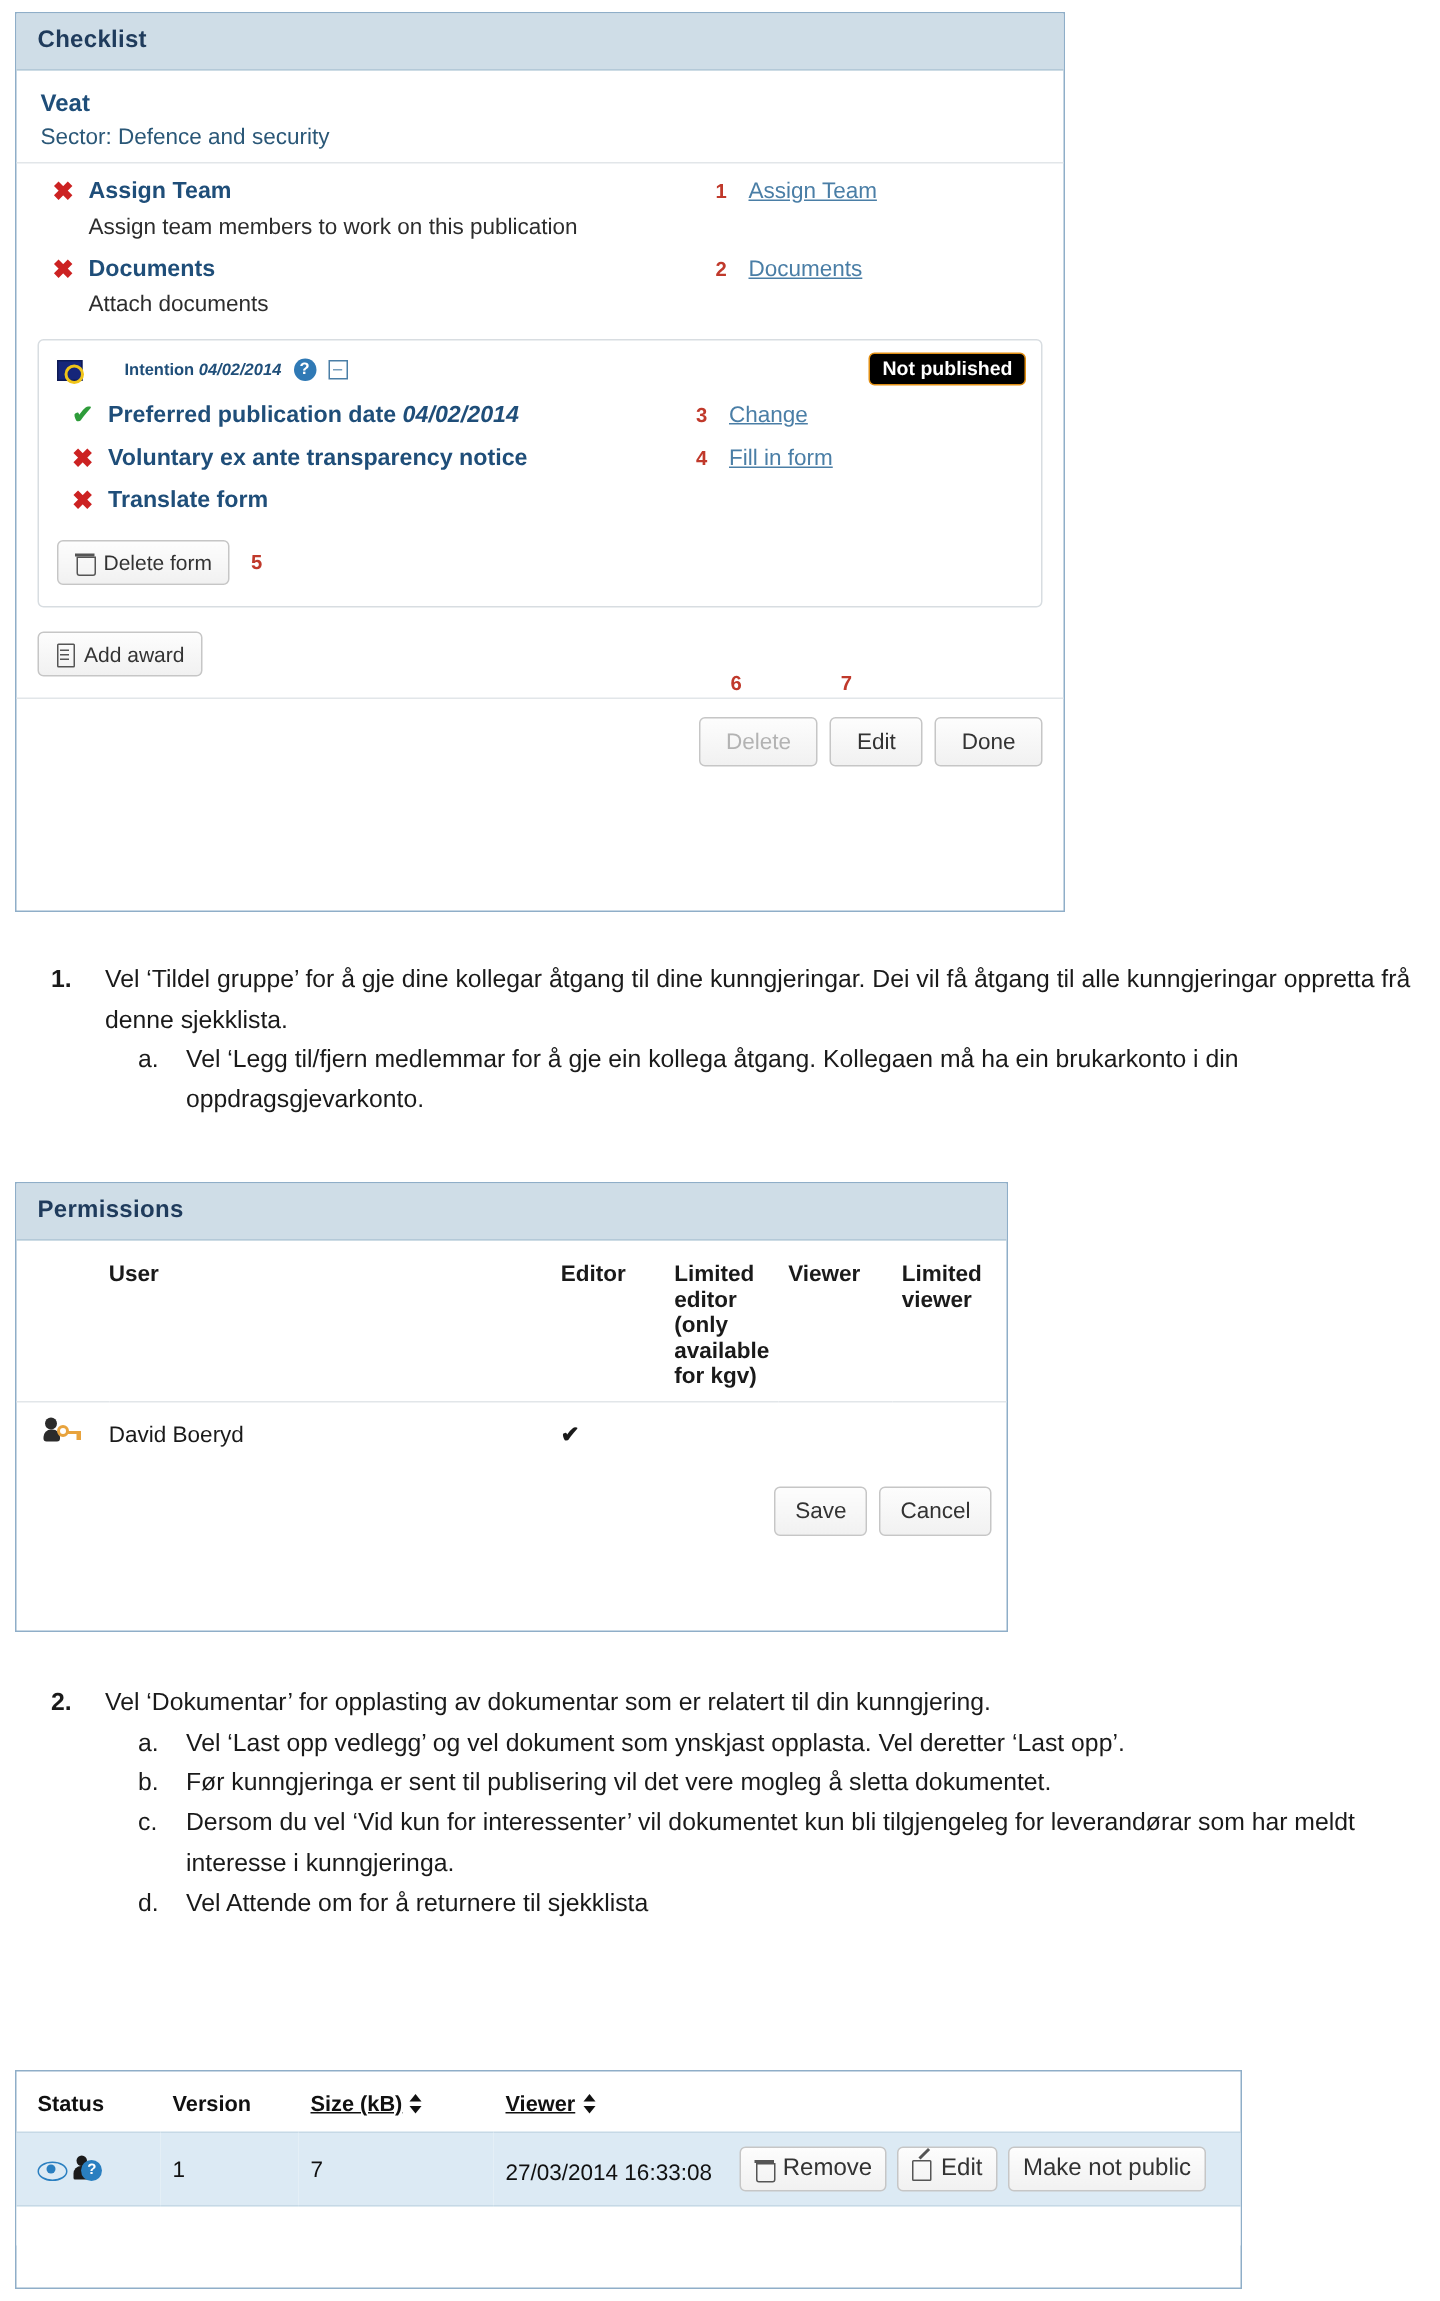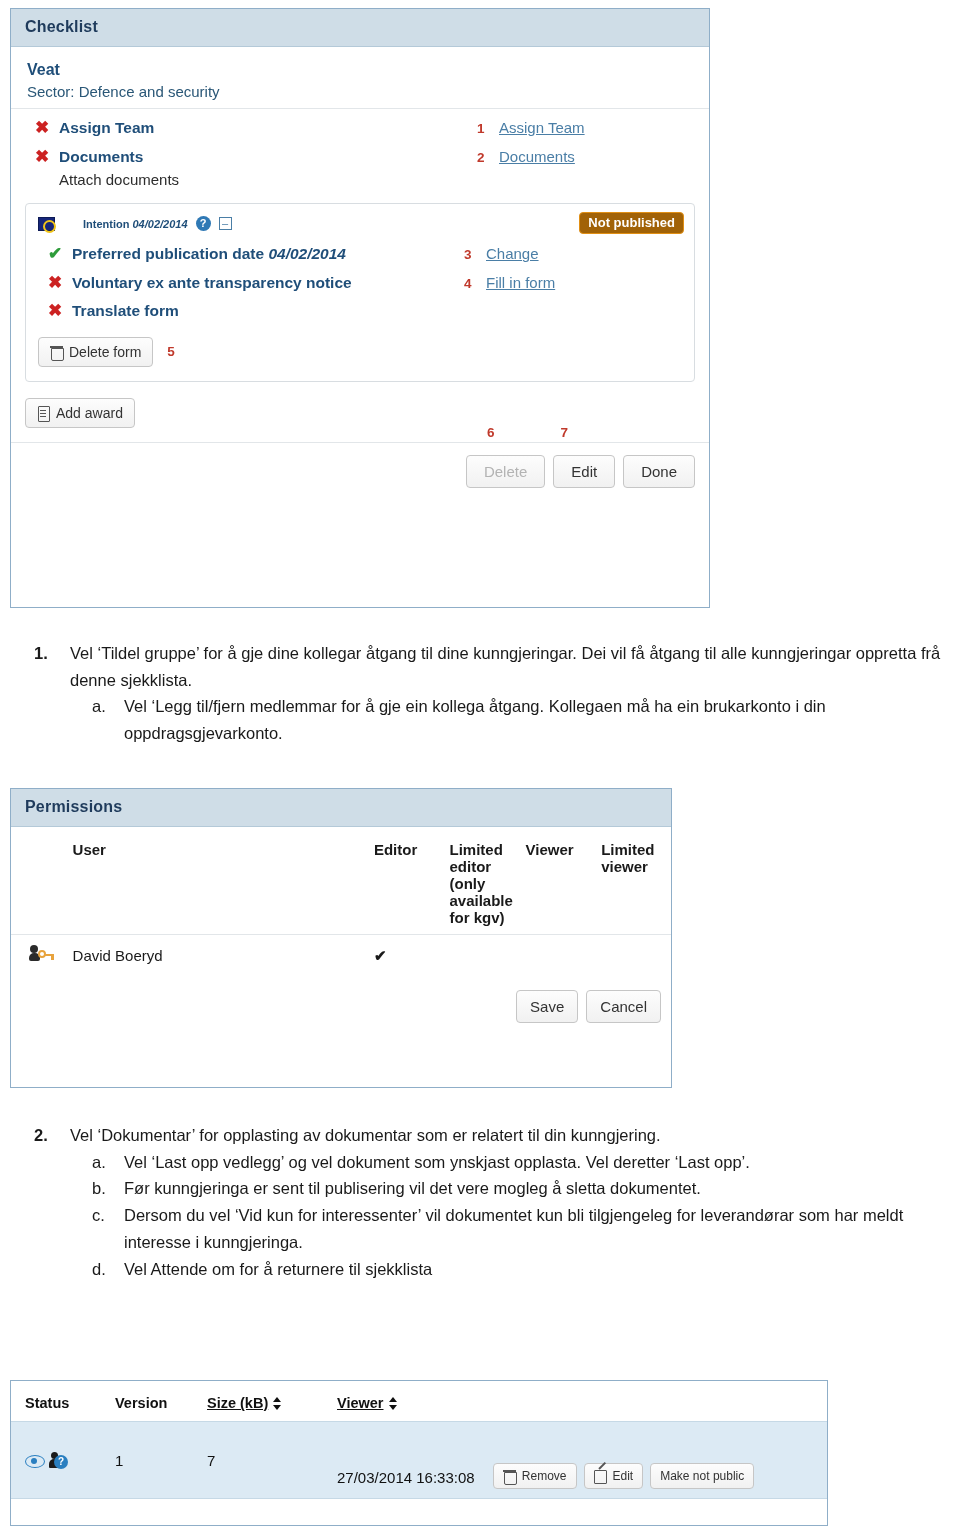--- a/index.html
+++ b/index.html
@@ -100,21 +100,21 @@
     width: 15px; height: 15px; border-radius: 50%; background: #2f79b5;
     color: #fff; font-size: 11px; font-weight: bold; line-height: 15px;
     text-align: center; display: inline-block;
   }
   .collapse-icon {
     width: 13px; height: 13px; border: 1px solid #4a7ea6; color: #4a7ea6;
     font-size: 11px; line-height: 10px; text-align: center; display: inline-block;
   }
   .badge-notpub {
     position: absolute; right: 10px; top: 8px;
-    background: #a16207; color: #fff; font-weight: bold;
+    background: #000000; color: #fff; font-weight: bold;
     font-size: 13px; padding: 2px 8px 3px 8px; border-radius: 4px;
     border: 1px solid #e18f14;
   }
   .btn {
     display: inline-flex; align-items: center; gap: 6px;
     background: linear-gradient(#fdfdfd,#f1f1f1);
     border: 1px solid #c6c6c6; border-radius: 4px;
     padding: 6px 11px; font-size: 14px; color: #333;
     font-family: "Liberation Sans", sans-serif;
     cursor: pointer;
@@ -279,37 +279,38 @@
   .person-q-icon .p-body {
     position:absolute; left:0px; top:7px; width:11px; height:9px;
     background:#1b1b1b; border-radius:5px 5px 1px 1px;
   }
   .person-q-icon .q-badge {
     position:absolute; right:0; top:3px; width:14px; height:14px;
     background:#2a7fc0; border-radius:50%; color:#fff; font-size:10px;
     font-weight:bold; line-height:14px; text-align:center;
   }
   .docs-btns { display: inline-flex; gap: 7px; margin-left: 14px; }
-  .docs-btns .btn { padding: 5px 9px; font-size: 12px; margin-top: 32px; }
+  .docs-btns .btn { padding: 5px 9px; font-size: 16px; }
 </style>
 </head>
 <body>
 
 <div class="panel" id="checklist-panel">
   <div class="panel-header">Checklist</div>
   <div class="cl-body">
 
     <div class="cl-title">Veat</div>
     <div class="cl-sector">Sector: Defence and security</div>
     <div class="cl-rule"></div>
 
     <div class="cl-row">
       <div class="mark x">✖</div>
       <div class="cl-main">
         <div class="cl-label">Assign Team</div>
+        <div class="cl-sub">Assign team members to work on this publication</div>
       </div>
       <div class="cl-action">
         <span class="cl-num">1</span>
         <a class="cl-link" href="#">Assign Team</a>
       </div>
     </div>
 
     <div class="cl-row">
       <div class="mark x">✖</div>
       <div class="cl-main">

